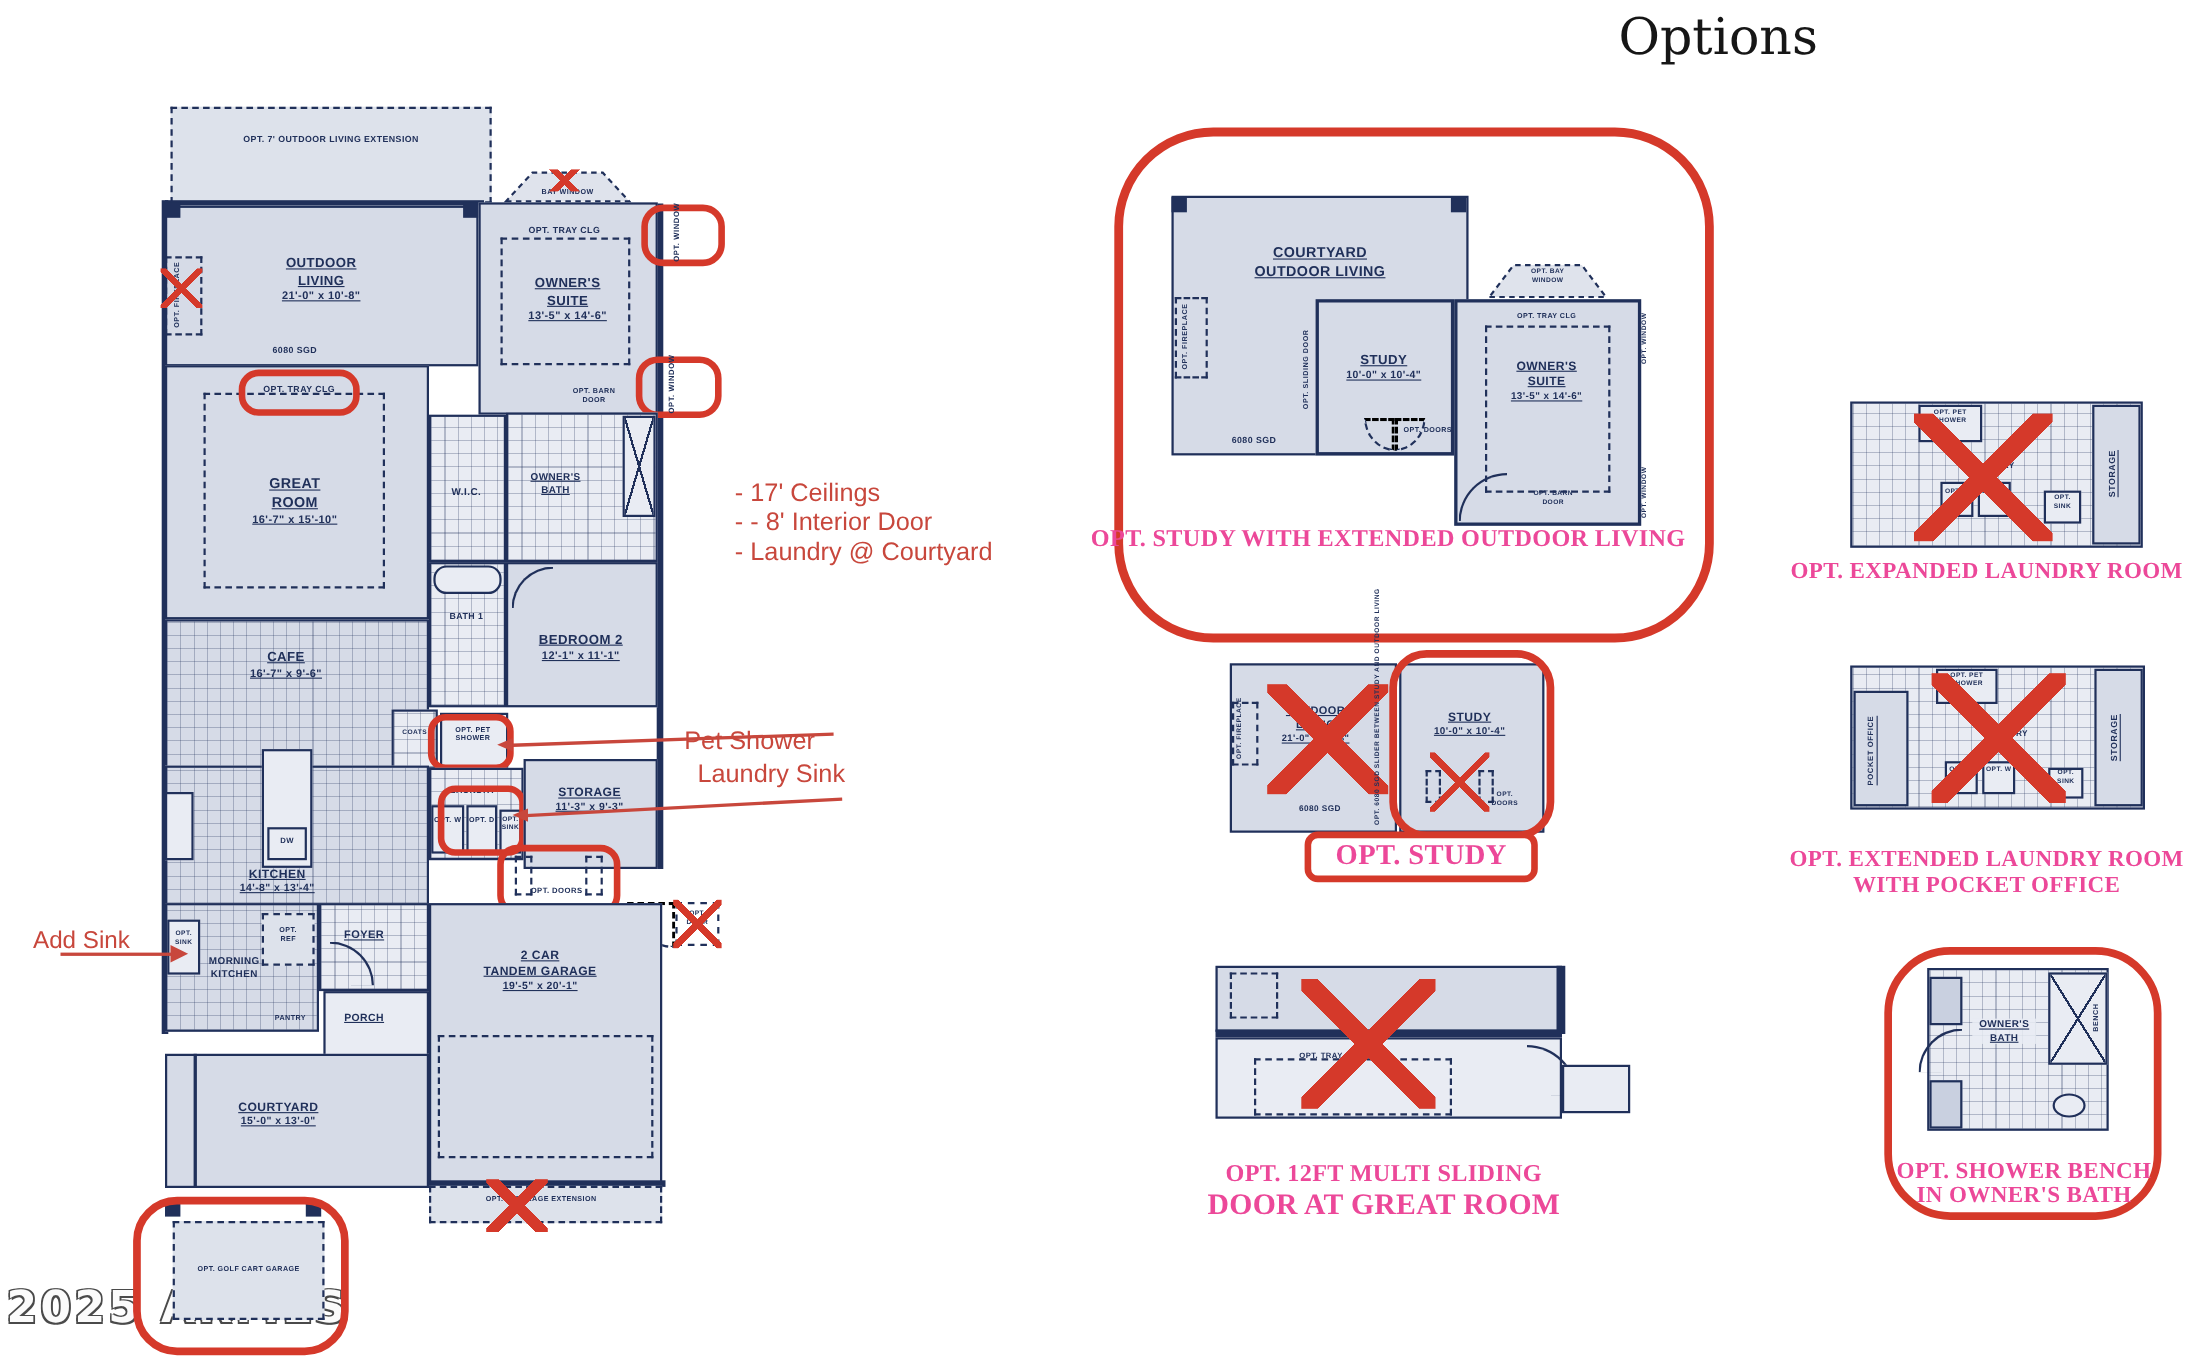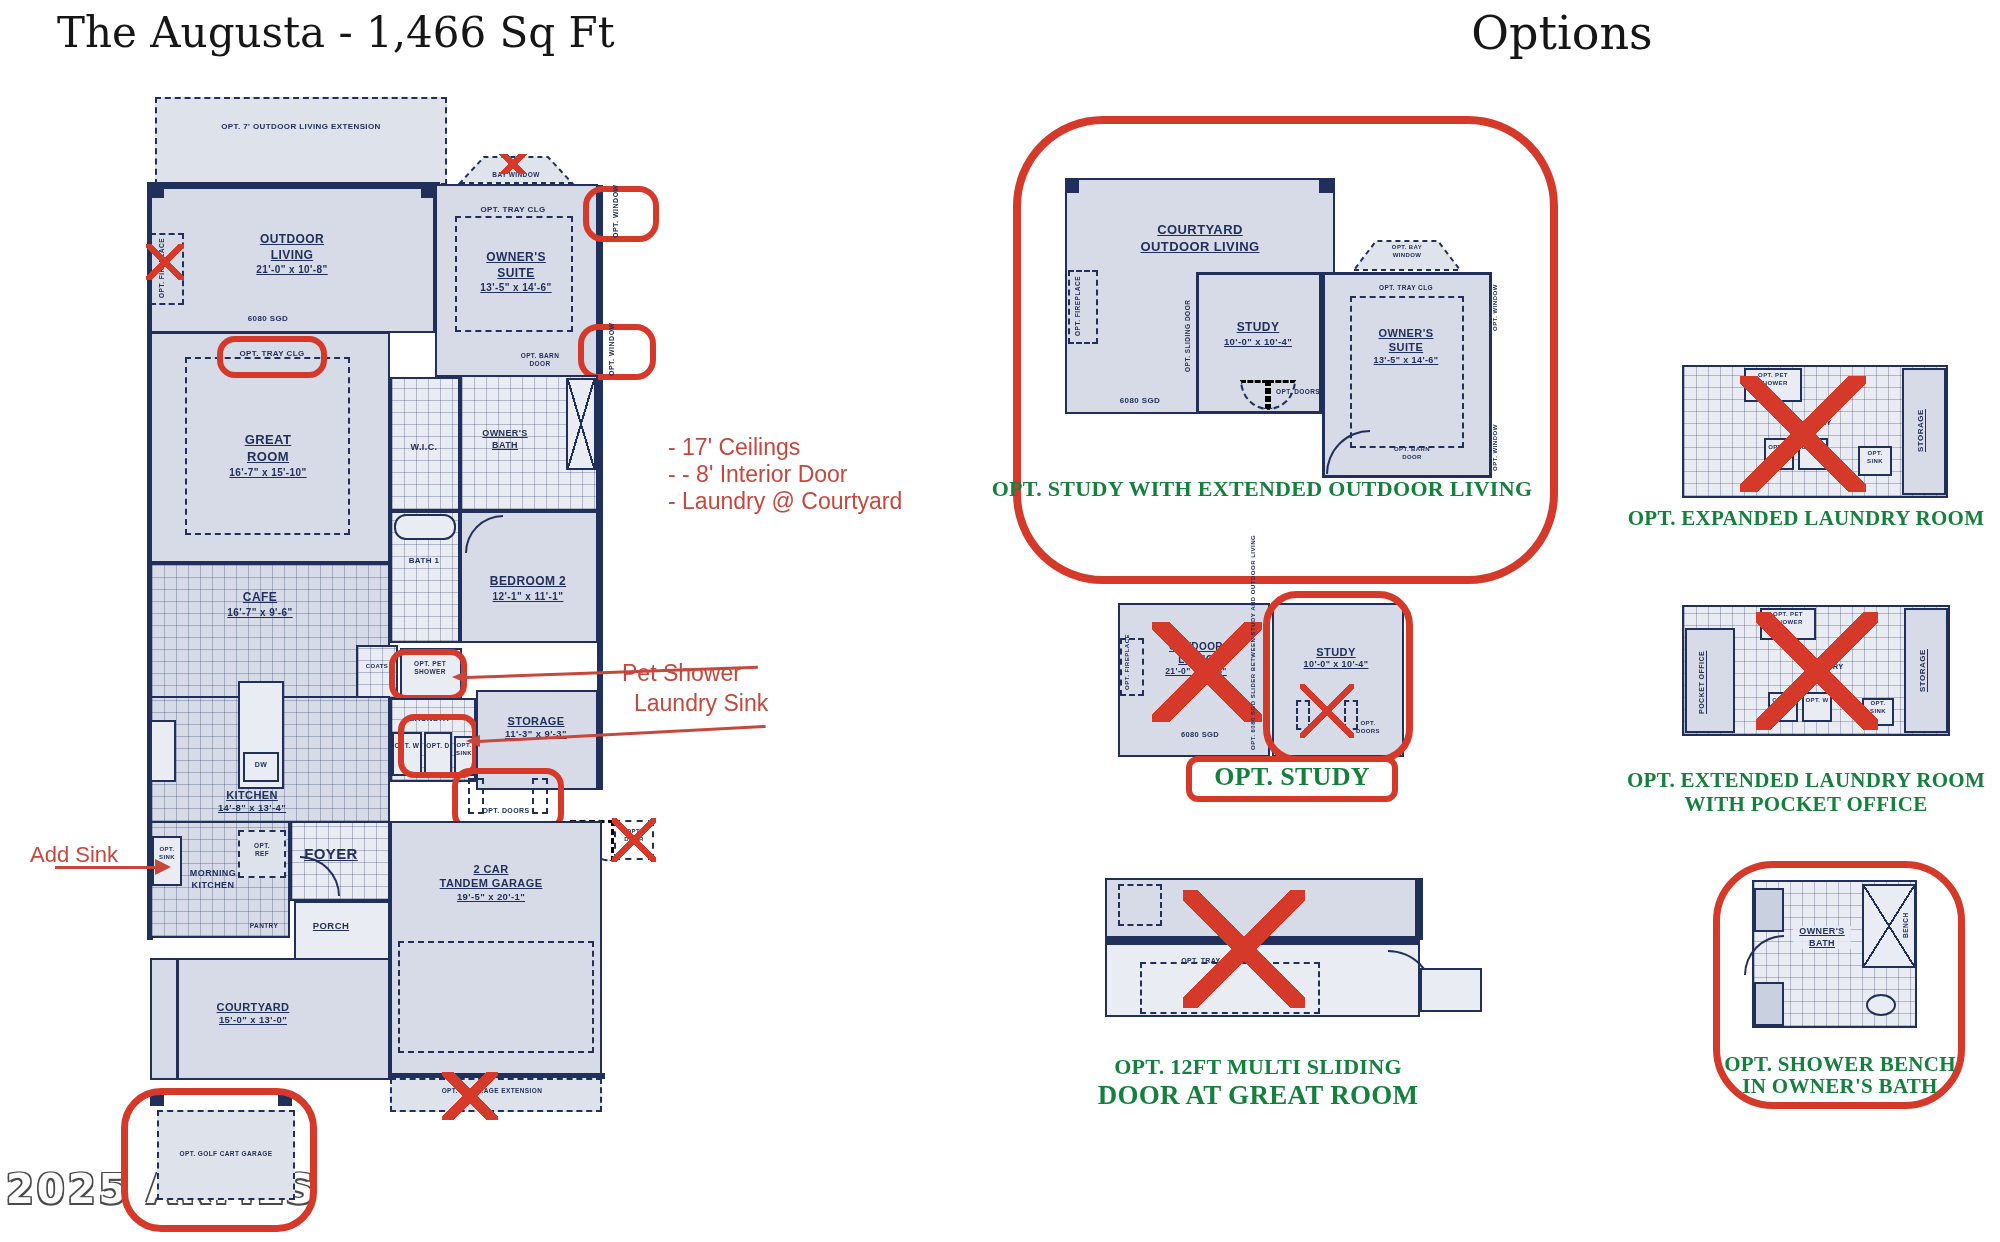--- a/index.html
+++ b/index.html
@@ -29,38 +29,37 @@
     linear-gradient(-45deg,transparent calc(50% - 5px),#d5392a calc(50% - 5px) calc(50% + 5px),transparent calc(50% + 5px))}
   .redx-sm{position:absolute;background-image:
     linear-gradient(45deg,transparent calc(50% - 3px),#d5392a calc(50% - 3px) calc(50% + 3px),transparent calc(50% + 3px)),
     linear-gradient(-45deg,transparent calc(50% - 3px),#d5392a calc(50% - 3px) calc(50% + 3px),transparent calc(50% + 3px))}
   .redx-xl{position:absolute;background-image:
     linear-gradient(45deg,transparent calc(50% - 9px),#d5392a calc(50% - 9px) calc(50% + 9px),transparent calc(50% + 9px)),
     linear-gradient(-45deg,transparent calc(50% - 9px),#d5392a calc(50% - 9px) calc(50% + 9px),transparent calc(50% + 9px))}
   .showerx{background-image:
     linear-gradient(to top right,transparent calc(50% - 1px),#20305a calc(50% - 1px) calc(50% + 1px),transparent calc(50% + 1px)),
     linear-gradient(to bottom right,transparent calc(50% - 1px),#20305a calc(50% - 1px) calc(50% + 1px),transparent calc(50% + 1px))}
-  .caption{position:absolute;transform:translateX(-50%);color:#15803d;
+  .caption{position:absolute;transform:translateX(-50%);color:#ec4899;
            font-family:"Liberation Serif",serif;font-weight:700;
            font-size:21px;letter-spacing:.3px;white-space:nowrap}
   .rednote{position:absolute;color:#c8473c;font-size:23px;white-space:nowrap}
   .redline{position:absolute;height:3px;background:#c8473c;transform-origin:left center}
   .tri{position:absolute;width:0;height:0}
   .arc{position:absolute;box-sizing:border-box;border:2px solid #20305a;background:transparent}
   .jamb{position:absolute;box-sizing:border-box;border:2px dashed #20305a;background:transparent}
   .watermark{position:absolute;font-family:"DejaVu Sans",sans-serif;font-weight:700;
              color:#fbfbfb;letter-spacing:3px;
              text-shadow:1.5px 1.5px 0 #4a4a4a,-1.5px -1.5px 0 #4a4a4a,1.5px -1.5px 0 #4a4a4a,-1.5px 1.5px 0 #4a4a4a}
 </style>
 </head>
 <body>
 
 <div class="canvas">
 
-  <div class="title" style="left:57px;top:8px;font-size:42px">The Augusta - 1,466 Sq Ft</div>
   <div class="title" style="left:1562px;top:6px;font-size:46px;transform:translateX(-50%)">Options</div>
   <div class="watermark" style="left:6px;top:1166px;font-size:40px">2025 ARMLS</div>
 
   <div class="room dash" style="left:155px;top:97px;width:292px;height:88px"></div>
   <div class="lbl wrap" style="left:301px;top:122px;width:160px;font-size:8px">OPT. 7' OUTDOOR LIVING EXTENSION</div>
 
   <div class="wall" style="left:147px;top:182px;width:6px;height:758px"></div>
   <div class="wall" style="left:150px;top:182px;width:290px;height:5px"></div>
   <div class="wall" style="left:597px;top:185px;width:6px;height:605px"></div>
 
@@ -175,21 +174,21 @@
 
   <div class="room tile" style="left:150px;top:821px;width:140px;height:117px"></div>
   <div class="room light" style="left:152px;top:836px;width:30px;height:50px"></div>
   <div class="lbl wrap" style="left:167px;top:846px;width:26px;font-size:6px">OPT. SINK</div>
   <div class="room light dash" style="left:238px;top:830px;width:48px;height:48px"></div>
   <div class="lbl wrap" style="left:262px;top:842px;width:30px;font-size:6.5px">OPT. REF</div>
   <div class="lbl wrap" style="left:213px;top:868px;width:76px;font-size:9px">MORNING KITCHEN</div>
   <div class="lbl" style="left:264px;top:922px;font-size:6.5px">PANTRY</div>
 
   <div class="room light tile" style="left:290px;top:821px;width:100px;height:80px"></div>
-  <div class="lbl u" style="left:331px;top:844px;font-size:15px">FOYER</div>
+  <div class="lbl u" style="left:331px;top:844px;font-size:10px">FOYER</div>
   <div class="arc" style="left:300px;top:856px;width:40px;height:40px;border-left:none;border-bottom:none;border-radius:0 100% 0 0"></div>
 
   <div class="room light" style="left:294px;top:901px;width:96px;height:60px"></div>
   <div class="lbl u" style="left:331px;top:920px;font-size:9.5px">PORCH</div>
 
   <div class="room" style="left:390px;top:821px;width:212px;height:257px"></div>
   <div class="lbl" style="left:491px;top:862px">
     <span class="u" style="font-size:11px">2 CAR</span>
     <span class="u" style="font-size:11px">TANDEM GARAGE</span>
     <span class="u" style="font-size:9.5px">19'-5" x 20'-1"</span>

